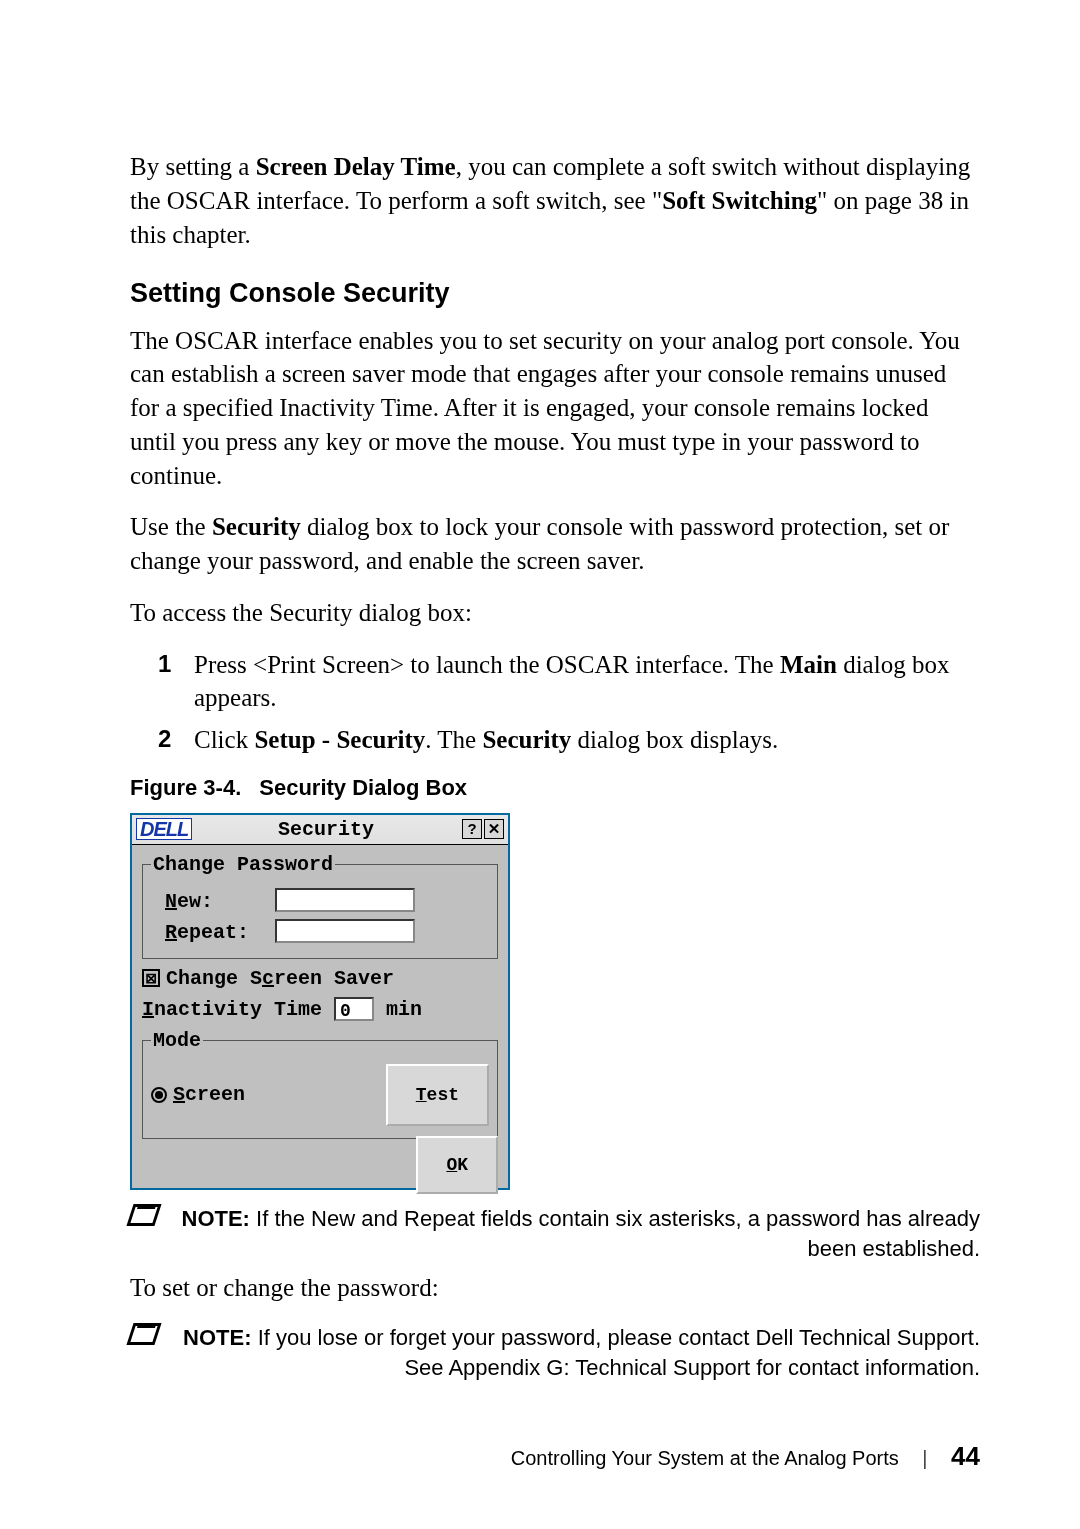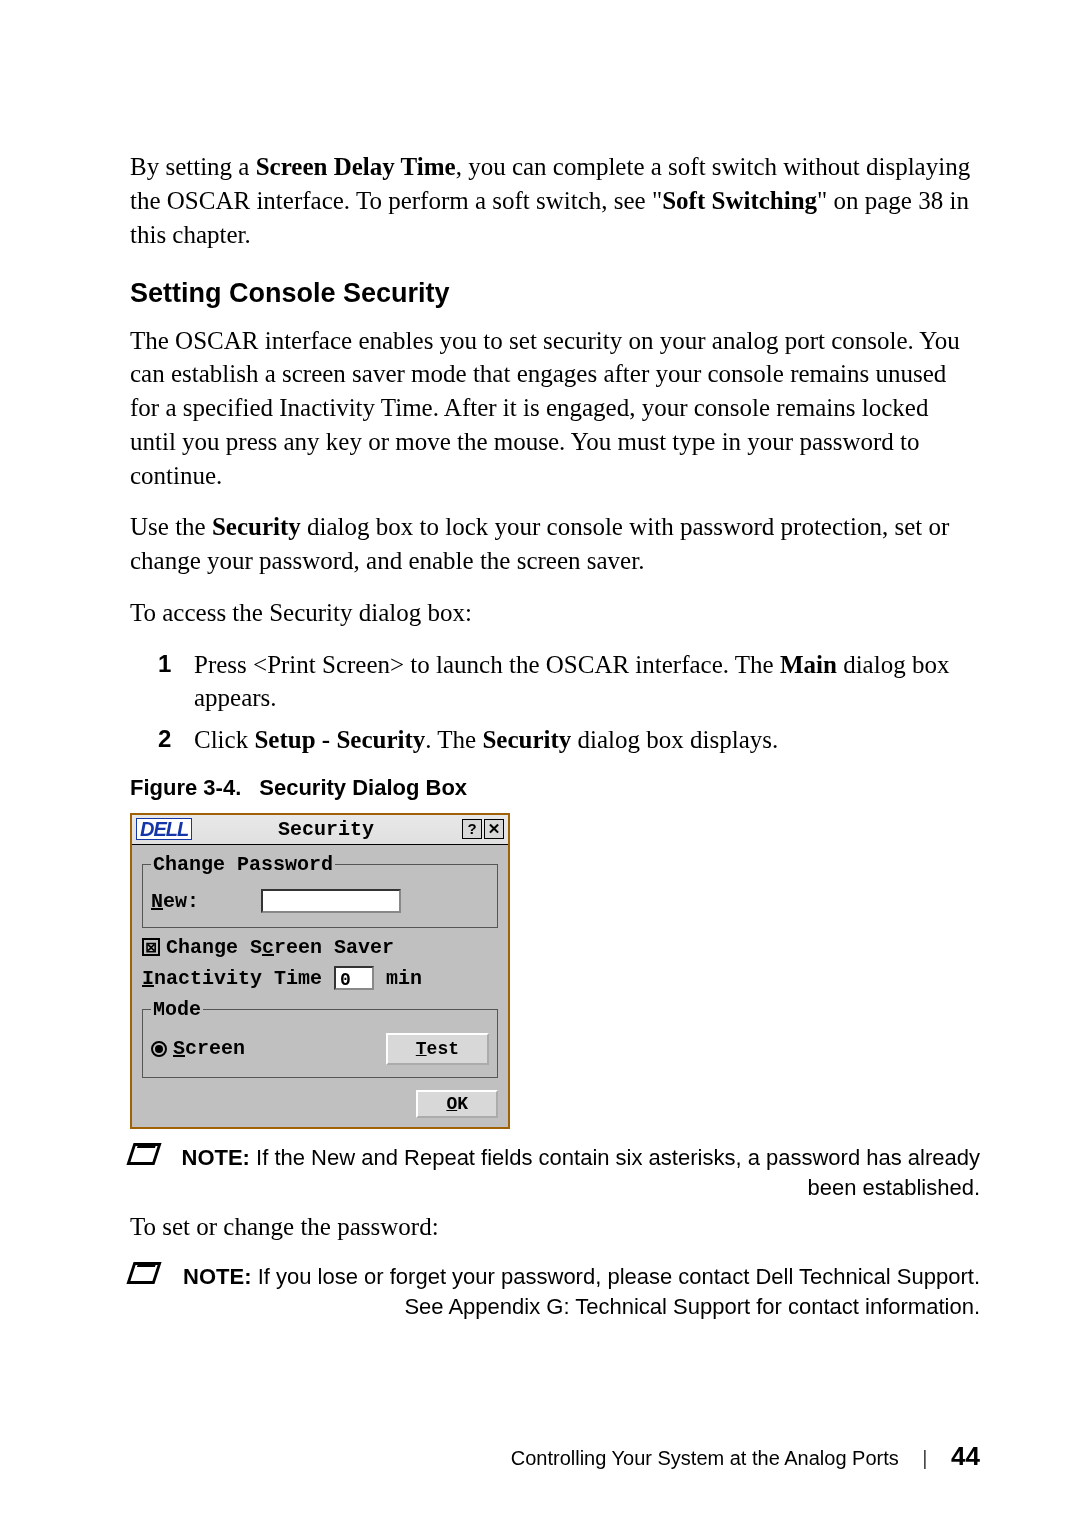--- a/index.html
+++ b/index.html
@@ -40,21 +40,21 @@
     font-size: 22px;
     margin-top: 16px;
     margin-bottom: 10px;
   }
   .fig-caption .fig-num { margin-right: 18px; }
 
   
   .dialog {
     width: 380px;
     background: #c0c0c0;
-    border: 2px solid #a16207;
+    border: 2px solid #0369a1;
     font-family: "Andale Mono","Courier New",monospace;
     font-size: 20px;
   }
   .dialog .titlebar {
     display: flex;
     align-items: center;
     background: linear-gradient(#e8e8e8,#e0e0e0);
     border-bottom: 1px solid #000;
     height: 30px;
     padding: 0 4px;
@@ -91,21 +91,21 @@
   fieldset {
     border: 1px solid #555;
     padding: 6px 8px 8px 8px;
     margin-bottom: 6px;
   }
   legend {
     font-weight: bold;
     padding: 0 2px;
     font-family: "Andale Mono","Courier New",monospace;
   }
-  .field-row { display: flex; align-items: center; margin: 4px 0; }
+  .field-row { display: flex; align-items: flex-start; margin: 4px 14px; }
   .field-label { width: 110px; font-weight: bold; }
   .tbox {
     border: 2px inset #888;
     background: #fff;
     height: 24px;
     width: 140px;
     padding: 0 4px;
     font-family: inherit;
     font-size: 18px;
   }
@@ -122,21 +122,21 @@
     border:2px solid #000; border-radius:50%;
     margin-right:6px; position:relative;
   }
   .radio.checked::after {
     content:""; position:absolute; width:8px; height:8px;
     background:#000; border-radius:50%; left:2px; top:2px;
   }
   .btn {
     border: 2px outset #fff;
     background:#d8d8d8;
-    padding: 2px 28px;
+    padding: 17px 28px;
     font-family: inherit;
     font-weight: bold;
     font-size: 18px;
   }
   .u-accel { text-decoration: underline; }
 
   .note-block { display:flex; margin: 14px 0 6px 0; }
   .note-block .icon-cell { width: 38px; flex:0 0 38px; }
   .note-icon {
     width:28px; height:22px;
@@ -205,20 +205,24 @@
     <span class="sysbtn">?</span>
     <span class="sysbtn">✕</span>
   </div>
   <div class="body">
     <fieldset>
       <legend>Change Password</legend>
       <div class="field-row">
         <span class="field-label"><span class="u-accel">N</span><span>ew:</span></span>
         <span class="tbox"></span>
       </div>
+      <div class="field-row">
+        <span class="field-label"><span class="u-accel">R</span><span>epeat:</span></span>
+        <span class="tbox"></span>
+      </div>
     </fieldset>
 
     <div class="line">
       <span class="chkbox">⊠</span>
       <span><span>Change S</span><span class="u-accel">c</span><span>reen Saver</span></span>
     </div>
     <div class="line">
       <span><span class="u-accel">I</span><span>nactivity Time</span></span>
       &nbsp;<span class="tbox small">0</span>&nbsp;
       <span>min</span>

